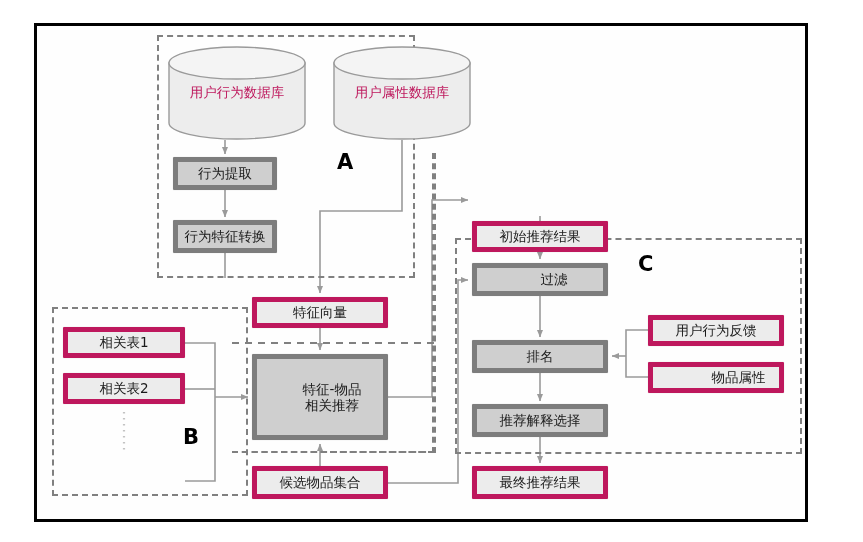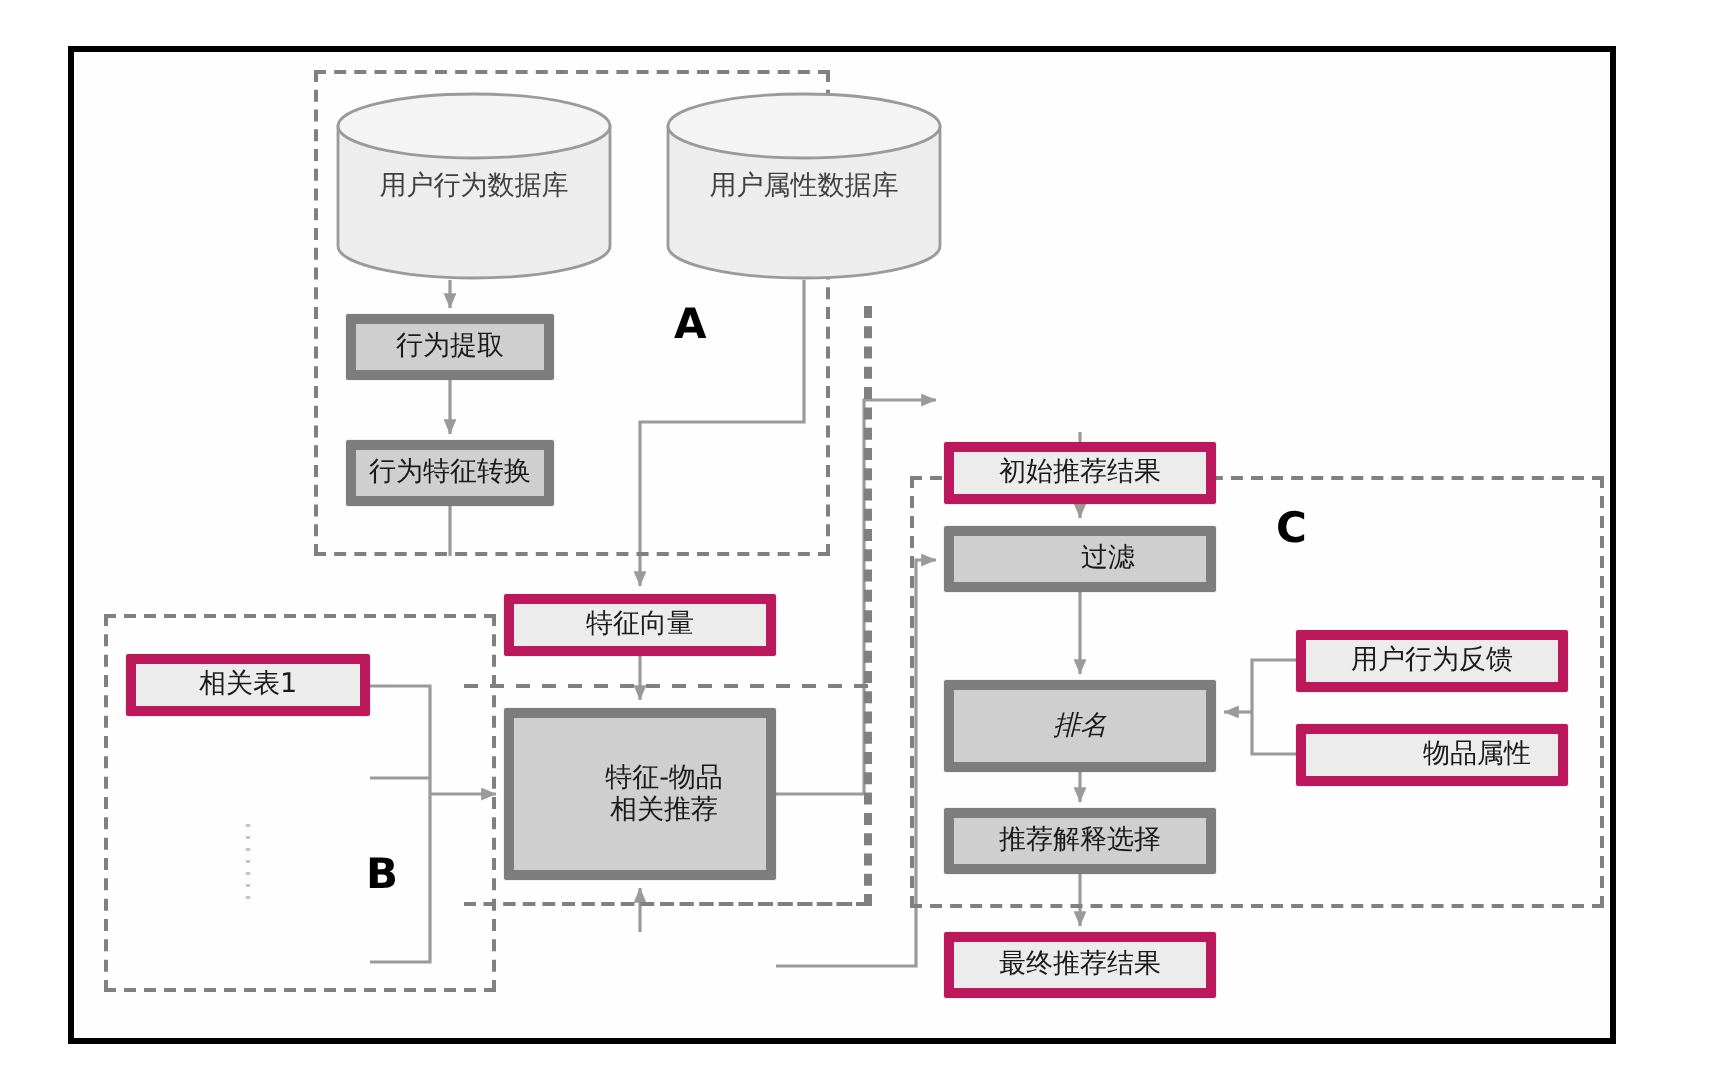--- a/index.html
+++ b/index.html
@@ -6,21 +6,21 @@
   body{width:863px;height:542px;font-family:"DejaVu Sans","Liberation Sans",sans-serif;}
   #stage{position:relative;width:863px;height:542px;overflow:hidden;background:#ffffff;}
   #frame{position:absolute;left:34px;top:23px;width:774px;height:499px;border:3px solid #000000;background:#fefefe;box-sizing:border-box;}
   #svgroot{position:absolute;left:0;top:0;width:863px;height:542px;}
   .node{position:absolute;box-sizing:border-box;display:flex;align-items:center;justify-content:center;text-align:center;line-height:1.22;color:#1a1a1a;}
   .box{border:5px solid #be185d;border-radius:1px;box-shadow:0 0 0 0.5px rgba(0,0,0,0.05);}
   .box.light{background:#ececec;}
   .box.dark{background:#cfcfcf;border-color:#7d7d7d;}
   .box span{display:block;padding:0 3px;}
   .grouplabel{position:absolute;font-weight:bold;color:#000;font-size:21px;font-family:"DejaVu Sans","Liberation Sans",sans-serif;}
-  .cyltext{position:absolute;display:flex;align-items:center;justify-content:center;text-align:center;color:#404040;pointer-events:none;}
+  .cyltext{position:absolute;display:flex;align-items:center;justify-content:center;text-align:center;color:#be185d;pointer-events:none;}
   .dashgroup{position:absolute;box-sizing:border-box;border:2px dashed #808080;background:transparent;}
   .fs13{font-size:13.5px;}
 </style>
 </head>
 <body>
 
 <div id="stage">
 
   <div id="frame"></div>
 
@@ -106,36 +106,42 @@
 
   <div class="node box light fs13" style="left:252px;top:297px;width:136px;height:31px;">
     <span>特征向量</span>
   </div>
 
   <div class="node box dark fs13" style="left:252px;top:354px;width:136px;height:86px;">
     <span style="white-space:pre-line;margin-left:24px;">特征-物品
 相关推荐</span>
   </div>
 
+  <div class="node box light fs13" style="left:252px;top:466px;width:136px;height:33px;">
+    <span>候选物品集合</span>
+  </div>
 
   <div class="node box light fs13" style="left:63px;top:327px;width:122px;height:31px;">
     <span>相关表1</span>
   </div>
 
+  <div class="node box light fs13" style="left:63px;top:373px;width:122px;height:31px;">
+    <span>相关表2</span>
+  </div>
 
 
   <div class="node box light fs13" style="left:472px;top:185px;width:136px;height:31px;margin-top:36px;">
     <span>初始推荐结果</span>
   </div>
 
   <div class="node box dark fs13" style="left:472px;top:263px;width:136px;height:33px;padding-left:28px;">
     <span>过滤</span>
   </div>
 
-  <div class="node box dark fs13" style="left:472px;top:340px;width:136px;height:46px;font-style:italic;">
+  <div class="node box dark fs13" style="left:472px;top:340px;width:136px;height:33px;">
     <span>排名</span>
   </div>
 
   <div class="node box dark fs13" style="left:472px;top:404px;width:136px;height:33px;">
     <span>推荐解释选择</span>
   </div>
 
   <div class="node box light fs13" style="left:472px;top:466px;width:136px;height:33px;">
     <span>最终推荐结果</span>
   </div>

